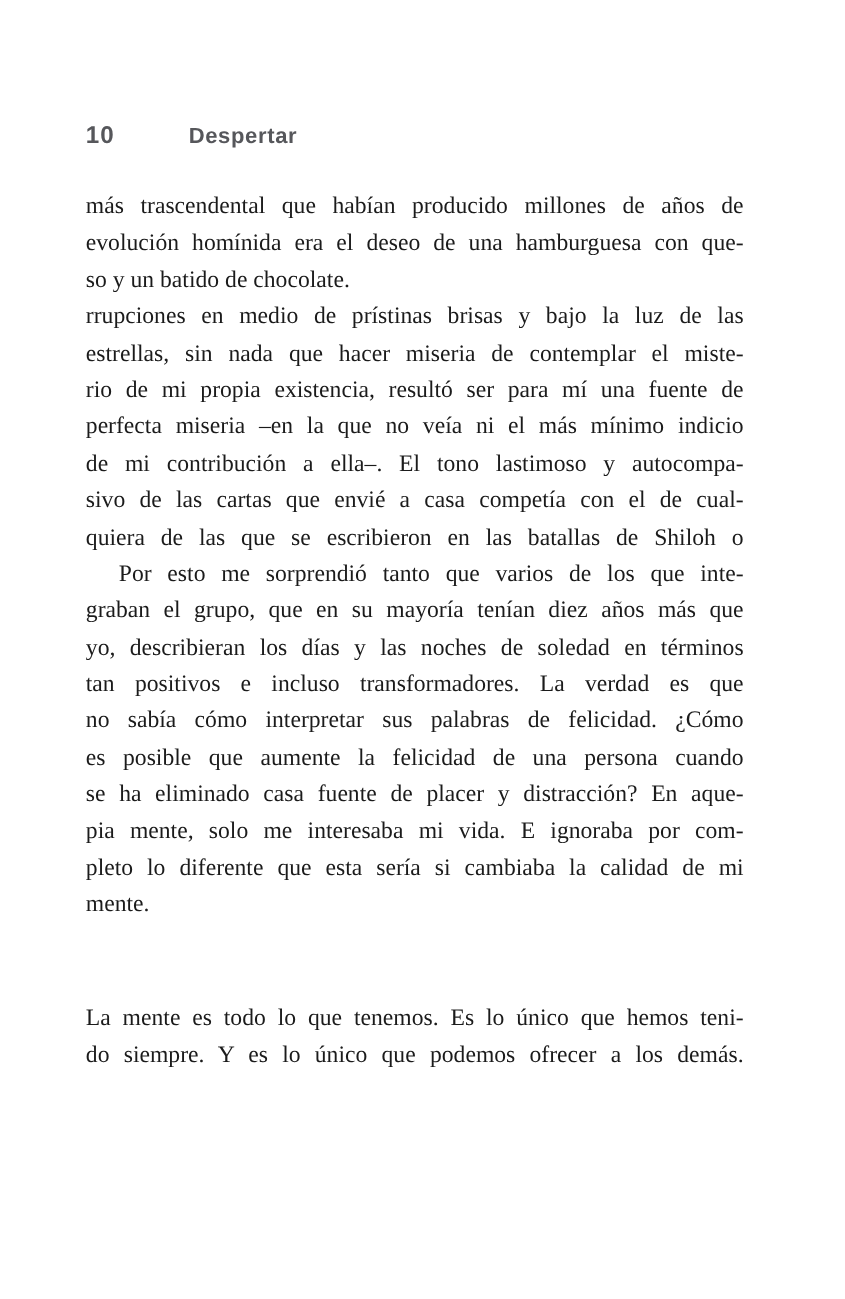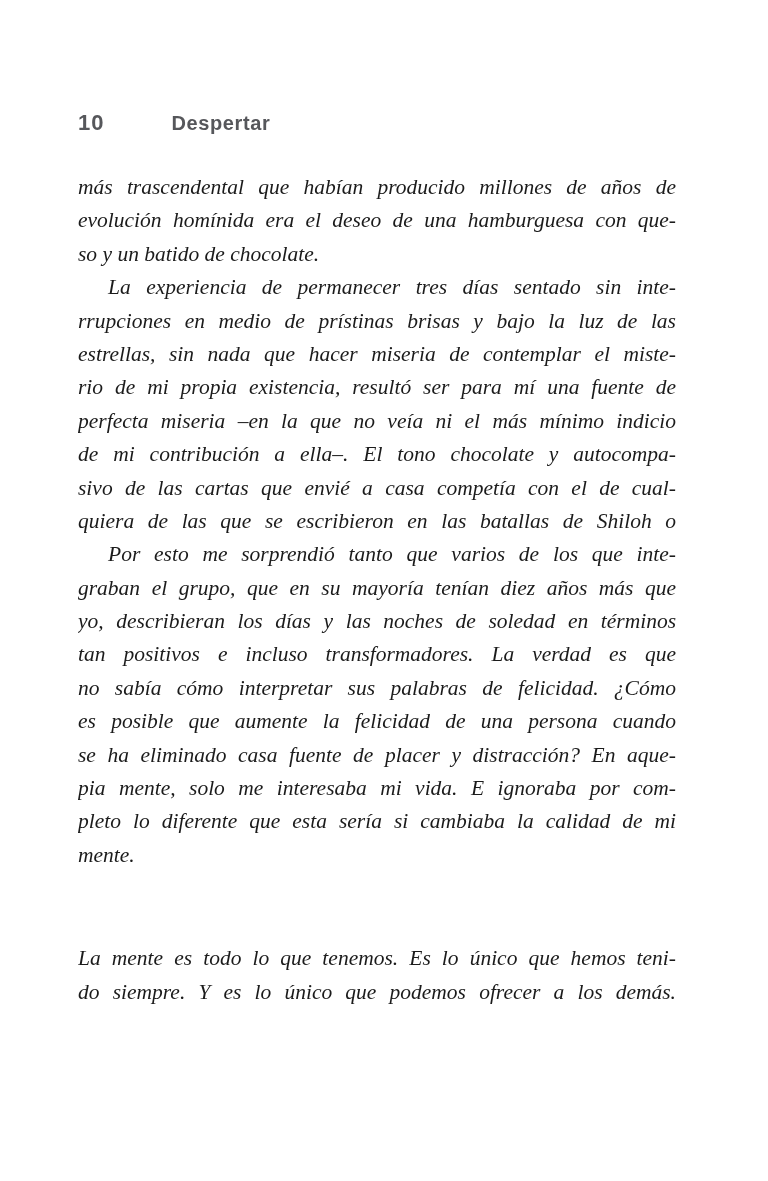--- a/index.html
+++ b/index.html
@@ -39,21 +39,20 @@
     letter-spacing: 0.6px;
   }
   .body-text {
     position: absolute;
     top: 171px;
     left: 78px;
     width: 598px;
     font-size: 21.5px;
     line-height: 33.4px;
     color: var(--body-color);
-    font-style: italic;
   }
   .line {
     text-align: justify;
     text-align-last: justify;
     height: 33.4px;
     overflow: hidden;
   }
   .line.last {
     text-align-last: left;
   }
@@ -73,26 +72,25 @@
     <span class="running-header">Despertar</span>
   </div>
 
   <div class="body-text">
       <div class="paragraph">
         <div class="line">más trascendental que habían producido millones de años de</div>
         <div class="line">evolución homínida era el deseo de una hamburguesa con que-</div>
         <div class="line last">so y un batido de chocolate.</div>
       </div>
       <div class="paragraph">
-        <div class="line indent">La experiencia de permanecer tres días sentado sin inte-</div>
         <div class="line">rrupciones en medio de prístinas brisas y bajo la luz de las</div>
         <div class="line">estrellas, sin nada que hacer miseria de contemplar el miste-</div>
         <div class="line">rio de mi propia existencia, resultó ser para mí una fuente de</div>
         <div class="line">perfecta miseria –en la que no veía ni el más mínimo indicio</div>
-        <div class="line">de mi contribución a ella–. El tono chocolate y autocompa-</div>
+        <div class="line">de mi contribución a ella–. El tono lastimoso y autocompa-</div>
         <div class="line">sivo de las cartas que envié a casa competía con el de cual-</div>
         <div class="line">quiera de las que se escribieron en las batallas de Shiloh o</div>
       </div>
       <div class="paragraph">
         <div class="line indent">Por esto me sorprendió tanto que varios de los que inte-</div>
         <div class="line">graban el grupo, que en su mayoría tenían diez años más que</div>
         <div class="line">yo, describieran los días y las noches de soledad en términos</div>
         <div class="line">tan positivos e incluso transformadores. La verdad es que</div>
         <div class="line">no sabía cómo interpretar sus palabras de felicidad. ¿Cómo</div>
         <div class="line">es posible que aumente la felicidad de una persona cuando</div>

